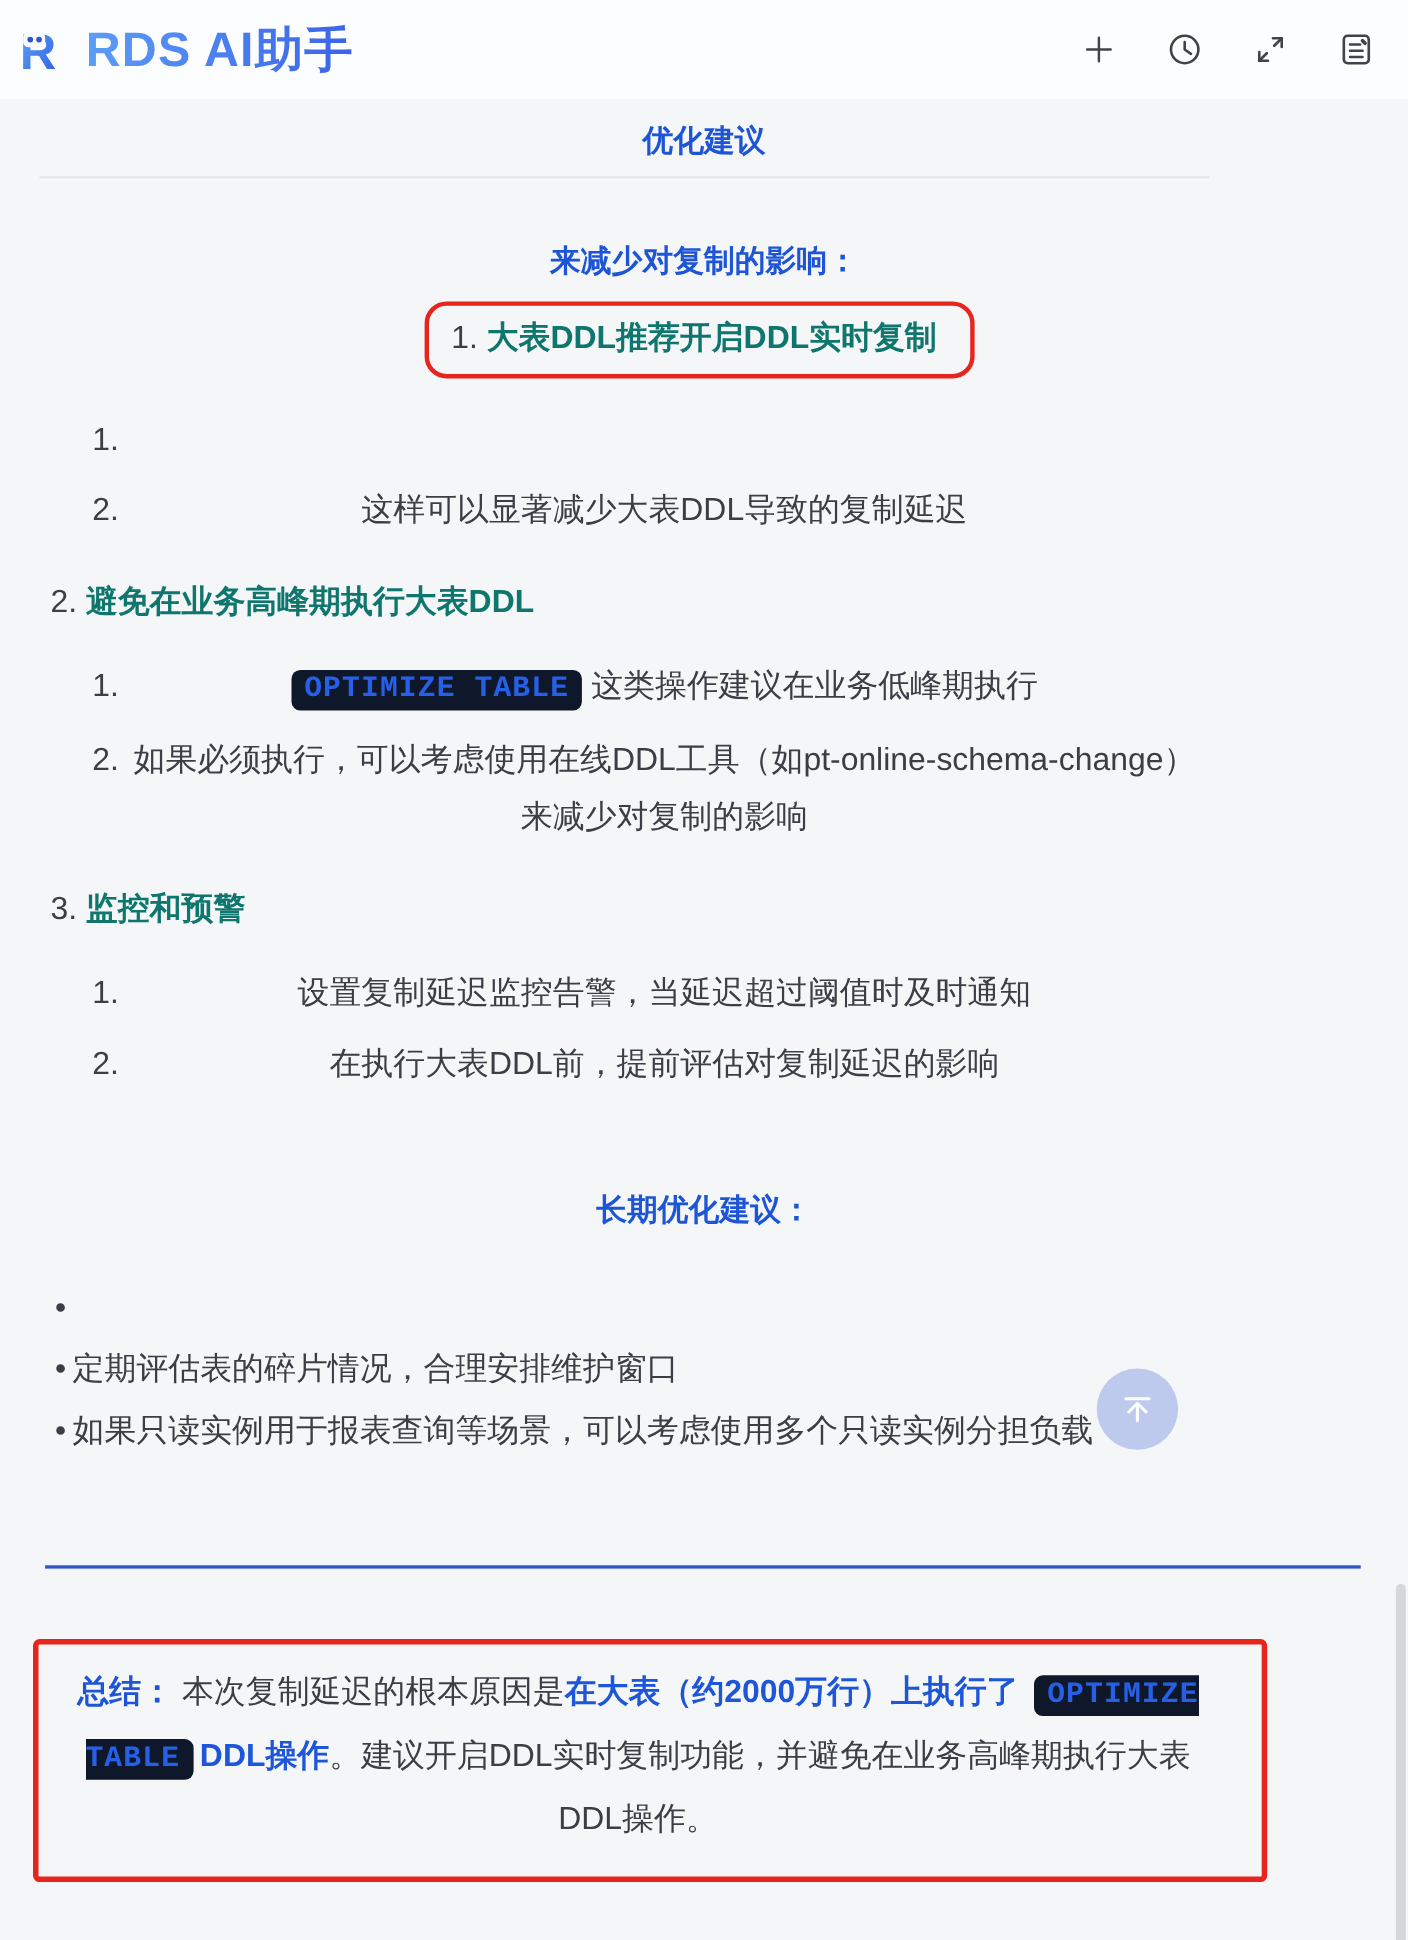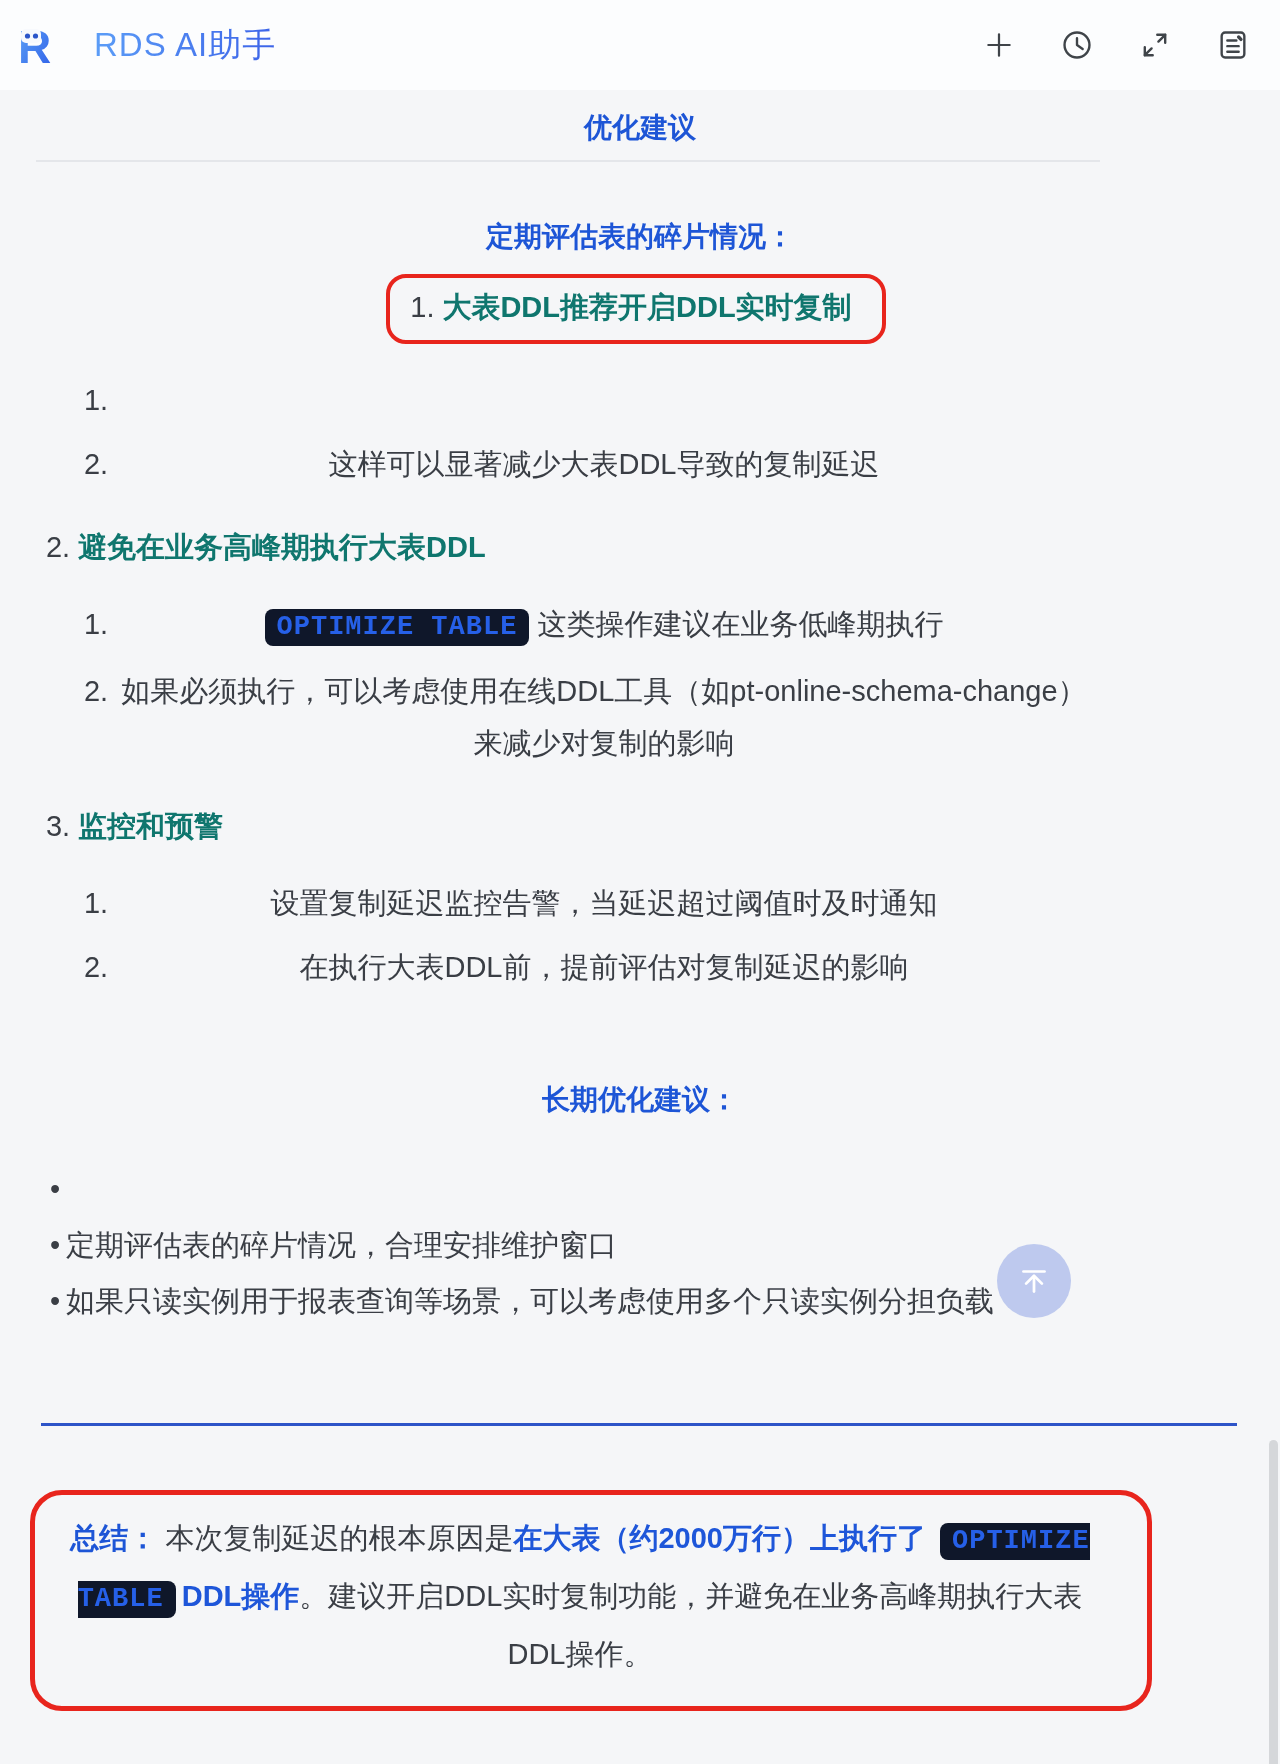--- a/index.html
+++ b/index.html
@@ -18,26 +18,25 @@
   
   .header {
     height:90px;
     background:#fcfdfe;
     display:flex;
     align-items:center;
     padding:0 30px 0 14px;
   }
   .logo { width:50px; height:50px; flex:none; margin-right:14px; }
   .app-title {
-    font-size:33px; font-weight:normal; letter-spacing:1px;
+    font-size:44px; font-weight:bold; letter-spacing:1px;
     background:linear-gradient(90deg,#5b9df7 0%,#3c63e8 100%);
     -webkit-background-clip:text; background-clip:text;
     -webkit-text-fill-color:transparent;
     color:#3d6ef0;
-    margin-left:16px;
   }
   .header-spacer { flex:1; }
   .hicon {
     width:34px; height:34px; margin-left:44px; cursor:pointer;
     display:flex; align-items:center; justify-content:center;
   }
   .hicon svg { stroke:#3f4449; fill:none; stroke-width:2.1; stroke-linecap:round; stroke-linejoin:round; }
   
   .content { padding:20px 36px 0 36px; position:relative;text-align:center; }
   .section-title { font-size:28px; font-weight:bold; color:#1d55d6; line-height:36px; }
@@ -72,21 +71,21 @@
   .bullets { margin-top:44px; }
   .bulletrow { display:flex; margin-bottom:4px; }
   .bulletrow .dot { flex:none; width:30px; font-size:29px; line-height:52px; color:#3a3e45; padding-left:8px; }
   .bulletrow .txt { font-size:29px; line-height:52px; color:#3a3e45; }
   .blue-divider { margin:96px 0 0 5px; width:1196px; height:3px; background:#2d54c8; }
   
   .summary-box {
     margin:64px 0 0 -6px;
     width:1122px;
     border:5px solid #e8251d;
-    border-radius:32px;
+    border-radius:6px;
     padding:16px 36px 24px 14px;
     font-size:29px;
     line-height:55px;
   }
   .summary-box .lbl { color:#1d55d6; font-weight:bold; }
   .summary-box .dark { color:#3a3e45; }
   .summary-box .hl { color:#1e56d9; font-weight:bold; }
   .summary-box .code-pill { margin:0 6px; }
   
   .scroll-top-btn {
@@ -156,21 +155,21 @@
         <path d="M20 8 L22 10" stroke-width="3"></path>
       </svg>
     </div>
   </div>
 
   <div class="content">
 
     <div class="section-title">优化建议</div>
     <div class="gray-divider"></div>
 
-    <div class="scenario-heading">定期评估表的碎片情况：</div>
+    <div class="scenario-heading">来减少对复制的影响：</div>
 
     
     <div class="oval-annotation">
       <div class="toprow">
         <span class="num">1.</span>
         <span class="title">大表DDL推荐开启DDL实时复制</span>
       </div>
     </div>
 
     <div class="sublist">

